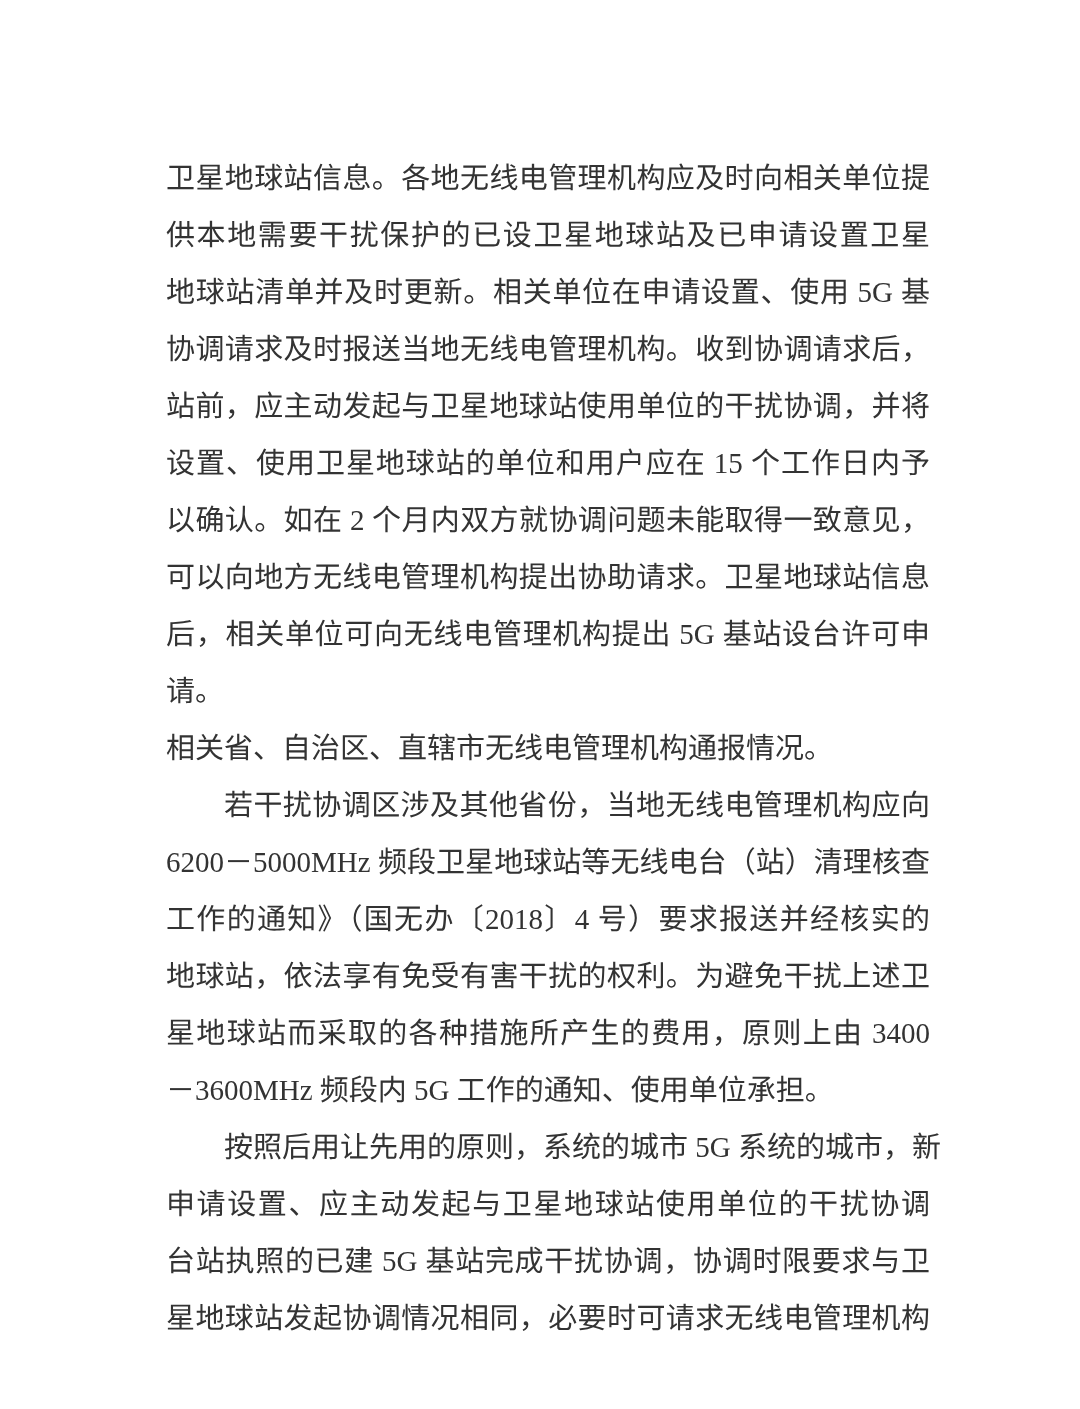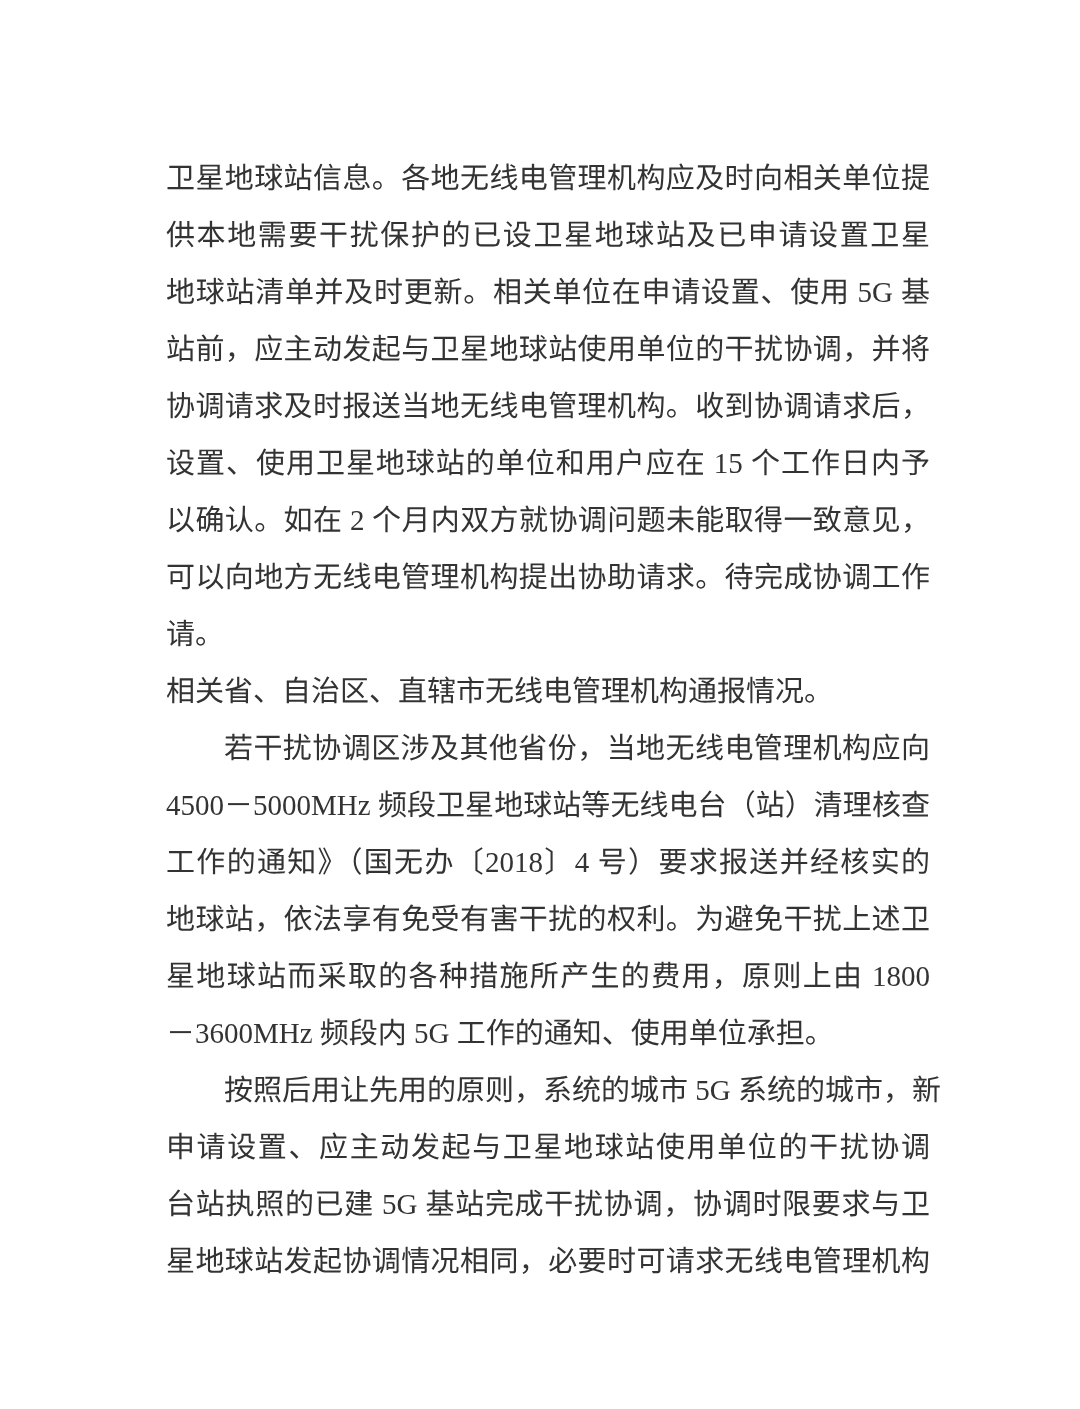--- a/index.html
+++ b/index.html
@@ -42,31 +42,32 @@
   }
 </style>
 </head>
 <body>
 
 <div class="page" lang="zh-CN" style="background: rgb(255, 255, 255); color: rgb(51, 51, 51);">
   <div class="text-block">
     <div class="line">卫星地球站信息。各地无线电管理机构应及时向相关单位提</div>
     <div class="line">供本地需要干扰保护的已设卫星地球站及已申请设置卫星</div>
     <div class="line">地球站清单并及时更新。相关单位在申请设置、使用 5G 基</div>
+    <div class="line">协调请求及时报送当地无线电管理机构。收到协调请求后，</div>
     <div class="line">站前，应主动发起与卫星地球站使用单位的干扰协调，并将</div>
-    <div class="line">协调请求及时报送当地无线电管理机构。收到协调请求后，</div>
     <div class="line">设置、使用卫星地球站的单位和用户应在 15 个工作日内予</div>
     <div class="line">以确认。如在 2 个月内双方就协调问题未能取得一致意见，</div>
-    <div class="line">可以向地方无线电管理机构提出协助请求。待完成协调工作</div>
+    <div class="line">可以向地方无线电管理机构提出协助请求。卫星地球站信息</div>
+    <div class="line">后，相关单位可向无线电管理机构提出 5G 基站设台许可申</div>
     <div class="line para-end">请。</div>
     <div class="line para-end">相关省、自治区、直辖市无线电管理机构通报情况。</div>
     <div class="line indent">若干扰协调区涉及其他省份，当地无线电管理机构应向</div>
-    <div class="line">4500－5000MHz 频段卫星地球站等无线电台（站）清理核查</div>
+    <div class="line">6200－5000MHz 频段卫星地球站等无线电台（站）清理核查</div>
     <div class="line">工作的通知》（国无办〔2018〕4 号）要求报送并经核实的</div>
     <div class="line">地球站，依法享有免受有害干扰的权利。为避免干扰上述卫</div>
-    <div class="line">星地球站而采取的各种措施所产生的费用，原则上由 1800</div>
+    <div class="line">星地球站而采取的各种措施所产生的费用，原则上由 3400</div>
     <div class="line para-end">－3600MHz 频段内 5G 工作的通知、使用单位承担。</div>
     <div class="line indent">按照后用让先用的原则，系统的城市 5G 系统的城市，新</div>
     <div class="line">申请设置、应主动发起与卫星地球站使用单位的干扰协调</div>
     <div class="line">台站执照的已建 5G 基站完成干扰协调，协调时限要求与卫</div>
     <div class="line">星地球站发起协调情况相同，必要时可请求无线电管理机构</div>
   </div>
 </div>
 
 </body></html>

